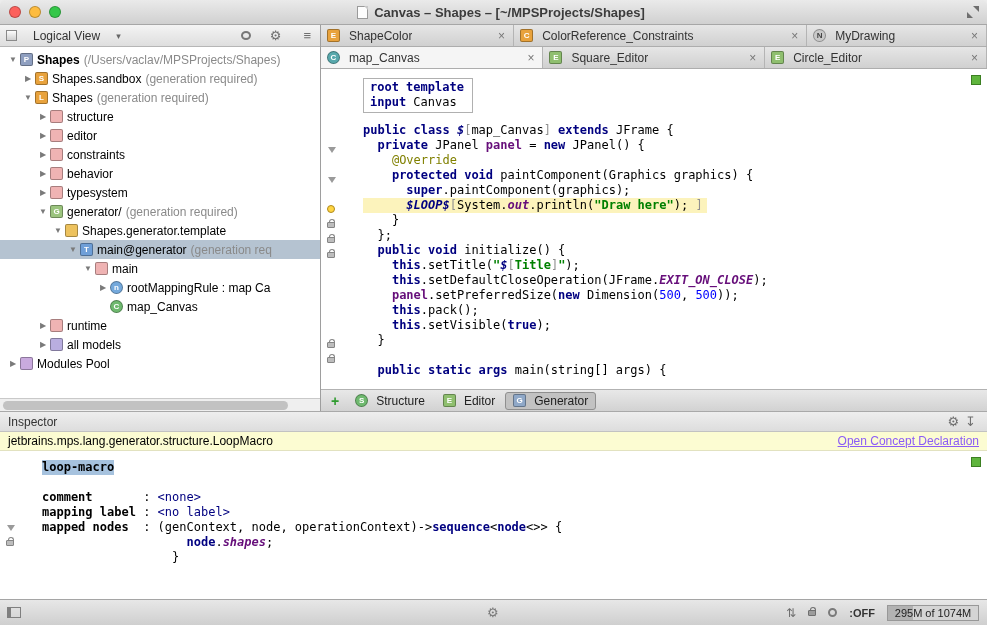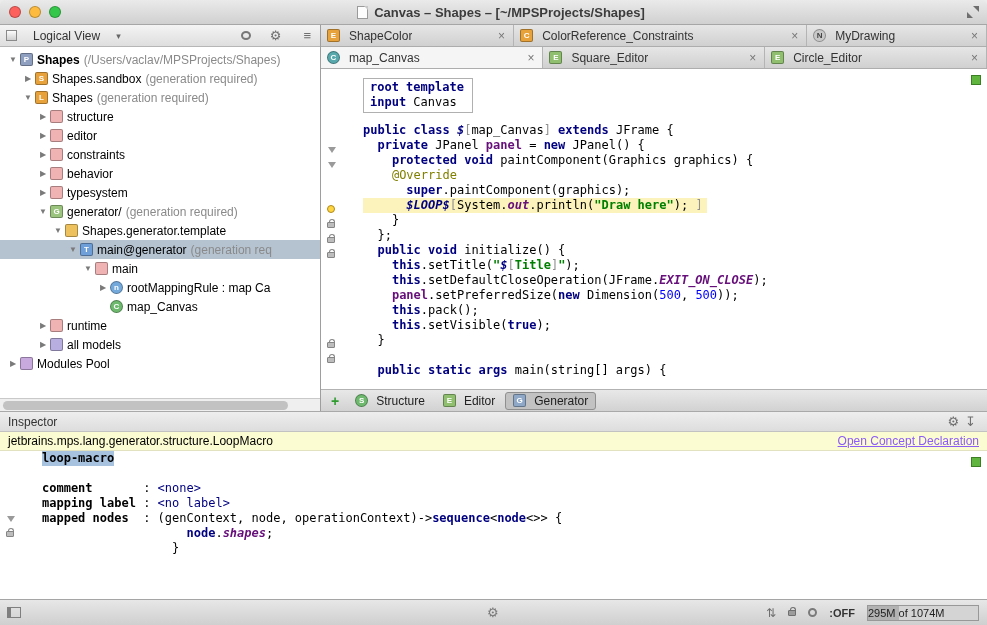--- a/index.html
+++ b/index.html
@@ -82,36 +82,36 @@
   .add-btn { color: #2f9b2f; font-weight: bold; font-size: 14px; padding: 0 4px; }
   .bt-tabs { display: inline-flex; gap: 2px; }
   .bt-tab { display: inline-flex; align-items: center; gap: 4px; padding: 1px 7px; border: 1px solid transparent; border-radius: 3px; color: #222; }
   .bt-tab.active { background: #c2c2c2; border-color: #8f8f8f; }
 
   
   .inspector { flex: 0 0 188px; display: flex; flex-direction: column; min-height: 0; }
   .insp-header { height: 21px; flex: 0 0 21px; background: linear-gradient(#eeeeee,#dddddd); border-top: 1px solid #a9a9a9; border-bottom: 1px solid #c2c2c2; display: flex; align-items: center; padding: 0 8px; color: #333; }
   .concept-bar { height: 19px; flex: 0 0 19px; background: #fcfcd2; border-bottom: 1px solid #e2e2c0; display: flex; align-items: center; padding: 0 8px; }
   .concept-bar .link { margin-left: auto; color: #8b5cf6; text-decoration: underline; cursor: pointer; }
-  .insp-body { flex: 1; background: #fff; position: relative; font-family: "DejaVu Sans Mono", monospace; font-size: 12px; padding-top: 0; }
+  .insp-body { flex: 1; background: #fff; position: relative; font-family: "DejaVu Sans Mono", monospace; font-size: 12px; padding-top: 9px; }
   .insp-line { height: 15px; line-height: 15px; display: flex; align-items: center; }
   .insp-line .sel { background: #a6c2de; }
 
   
   .statusbar { flex: 1; background: linear-gradient(#e7e7e7,#cfcfcf); border-top: 1px solid #a5a5a5; position: relative; display: flex; align-items: center; }
   .sb-layout { width: 14px; height: 11px; border: 1px solid #7f7f7f; margin-left: 7px; display: inline-block; position: relative; }
   .sb-layout::before { content:""; position: absolute; left: 0; top: 0; bottom: 0; width: 3px; background: #7f7f7f; }
   .sb-gear { position: absolute; left: 487px; color: #7a7a7a; font-size: 13px; }
   .sb-right { position: absolute; right: 8px; display: flex; align-items: center; gap: 12px; }
   .sb-glyph { color: #6e6e6e; font-size: 12px; }
   .sb-lock { width: 8px; height: 6px; background: #9c9c9c; border: 1px solid #6f6f6f; position: relative; border-radius: 1px; display: inline-block; }
   .sb-lock::before { content:""; position: absolute; left: 1px; top: -4px; width: 4px; height: 3px; border: 1px solid #6f6f6f; border-bottom: none; border-radius: 3px 3px 0 0; }
   .sb-circle { width: 9px; height: 9px; border: 2px solid #7a7a7a; border-radius: 50%; display: inline-block; }
   .sb-off { color: #333; font-size: 11px; font-weight: bold; }
-  .memory { width: 112px; height: 16px; border: 1px solid #989898; background: #d4d4d4; position: relative; text-align: left; }
+  .memory { width: 92px; height: 16px; border: 1px solid #989898; background: #d4d4d4; position: relative; text-align: center; }
   .mem-used { position: absolute; left: 0; top: 0; bottom: 0; width: 28%; background: #b2b2b2; }
   .mem-text { position: relative; font-size: 11px; color: #222; line-height: 14px; }
 </style>
 </head>
 <body>
 
 <div class="window">
 
   <div class="titlebar">
     <div class="traffic">
@@ -278,27 +278,27 @@
           </div>
         <div class="code-line">
               <span class="gutter-cell"></span>
               <span class="code-text"><span class="tk-k">public class </span><span class="tk-m">$</span><span class="tk-br">[</span><span class="tk-t">map_Canvas</span><span class="tk-br">]</span><span class="tk-t"> </span><span class="tk-k">extends</span><span class="tk-t"> JFrame {</span></span>
             </div><div class="code-line">
               <span class="gutter-cell">
                 <span class="g-flag"></span>
               </span>
               <span class="code-text"><span class="tk-t">  </span><span class="tk-k">private</span><span class="tk-t"> JPanel </span><span class="tk-fld">panel</span><span class="tk-t"> = </span><span class="tk-k">new</span><span class="tk-t"> JPanel() {</span></span>
             </div><div class="code-line">
+              <span class="gutter-cell"></span>
+              <span class="code-text"><span class="tk-t">    </span><span class="tk-a">@Override</span></span>
+            </div><div class="code-line">
               <span class="gutter-cell">
                 <span class="g-flag"></span>
               </span>
               <span class="code-text"><span class="tk-t">    </span><span class="tk-k">protected void</span><span class="tk-t"> paintComponent(Graphics graphics) {</span></span>
-            </div><div class="code-line">
-              <span class="gutter-cell"></span>
-              <span class="code-text"><span class="tk-t">    </span><span class="tk-a">@Override</span></span>
             </div><div class="code-line">
               <span class="gutter-cell"></span>
               <span class="code-text"><span class="tk-t">      </span><span class="tk-k">super</span><span class="tk-t">.paintComponent(graphics);</span></span>
             </div><div class="code-line hl">
               <span class="gutter-cell">
                 <span class="g-bulb"></span>
               </span>
               <span class="code-text"><span class="tk-t">      </span><span class="tk-m">$LOOP$</span><span class="tk-br">[</span><span class="tk-t">System.</span><span class="tk-sfld">out</span><span class="tk-t">.println(</span><span class="tk-s">"Draw here"</span><span class="tk-t">); </span><span class="tk-br">]</span></span>
             </div><div class="code-line">
               <span class="gutter-cell">

